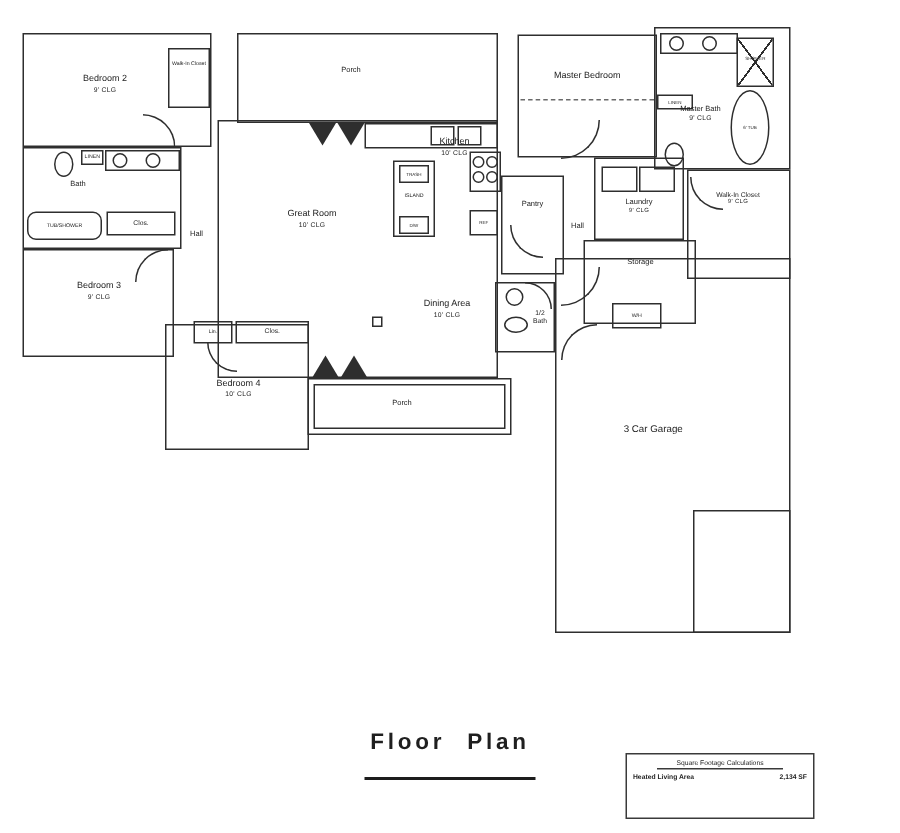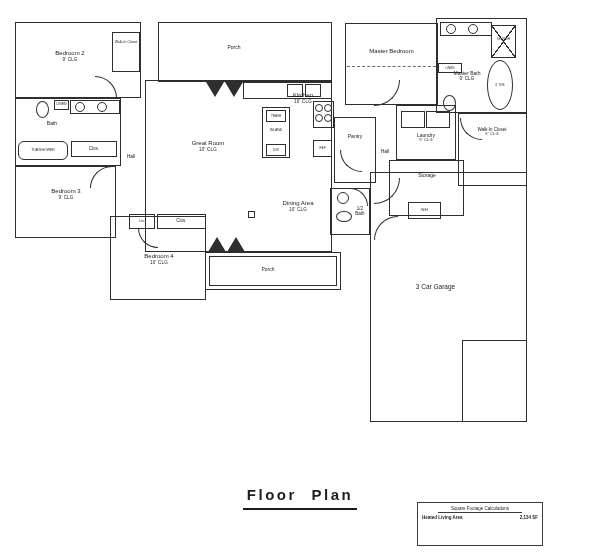--- a/index.html
+++ b/index.html
@@ -26,21 +26,21 @@
   .arc-bl{border-bottom:1px solid #2e2e2e;border-left:1px solid #2e2e2e;border-bottom-left-radius:100% 100%;}
   .arc-br{border-bottom:1px solid #2e2e2e;border-right:1px solid #2e2e2e;border-bottom-right-radius:100% 100%;}
   .tri-dn{position:absolute;width:0;height:0;border-left:9px solid transparent;border-right:9px solid transparent;border-top:15px solid #2e2e2e;}
   .tri-up{position:absolute;width:0;height:0;border-left:9px solid transparent;border-right:9px solid transparent;border-bottom:15px solid #2e2e2e;}
   .xbox{background:
      linear-gradient(to top right, transparent calc(50% - .6px), #2e2e2e calc(50% - .6px), #2e2e2e calc(50% + .6px), transparent calc(50% + .6px)),
      linear-gradient(to bottom right, transparent calc(50% - .6px), #2e2e2e calc(50% - .6px), #2e2e2e calc(50% + .6px), transparent calc(50% + .6px));}
   .porch-inner{position:absolute;inset:3px;border:1px solid #2e2e2e;}
   .title{position:absolute;left:230px;top:486px;width:140px;text-align:center;}
   .title span{font-size:15px;font-weight:bold;letter-spacing:2.5px;word-spacing:8px;
-              border-bottom:2px solid #1c1c1c;padding:0 4px 5px 4px;}
+              border-bottom:2px solid #1c1c1c;padding:0 4px 15px 4px;}
   .legend{position:absolute;left:417px;top:502px;width:126px;height:44px;border:1px solid #3a3a3a;box-sizing:border-box;}
   .legend-title{margin-top:3px;text-align:center;font-size:4.5px;}
   .legend-rule{margin:1px auto 2px auto;width:84px;border-top:1px solid #3a3a3a;}
   .legend-row{display:flex;justify-content:space-between;padding:0 4px;font-size:4.5px;font-weight:bold;}
 </style>
 </head>
 <body>
 
 <div class="plan">
 

